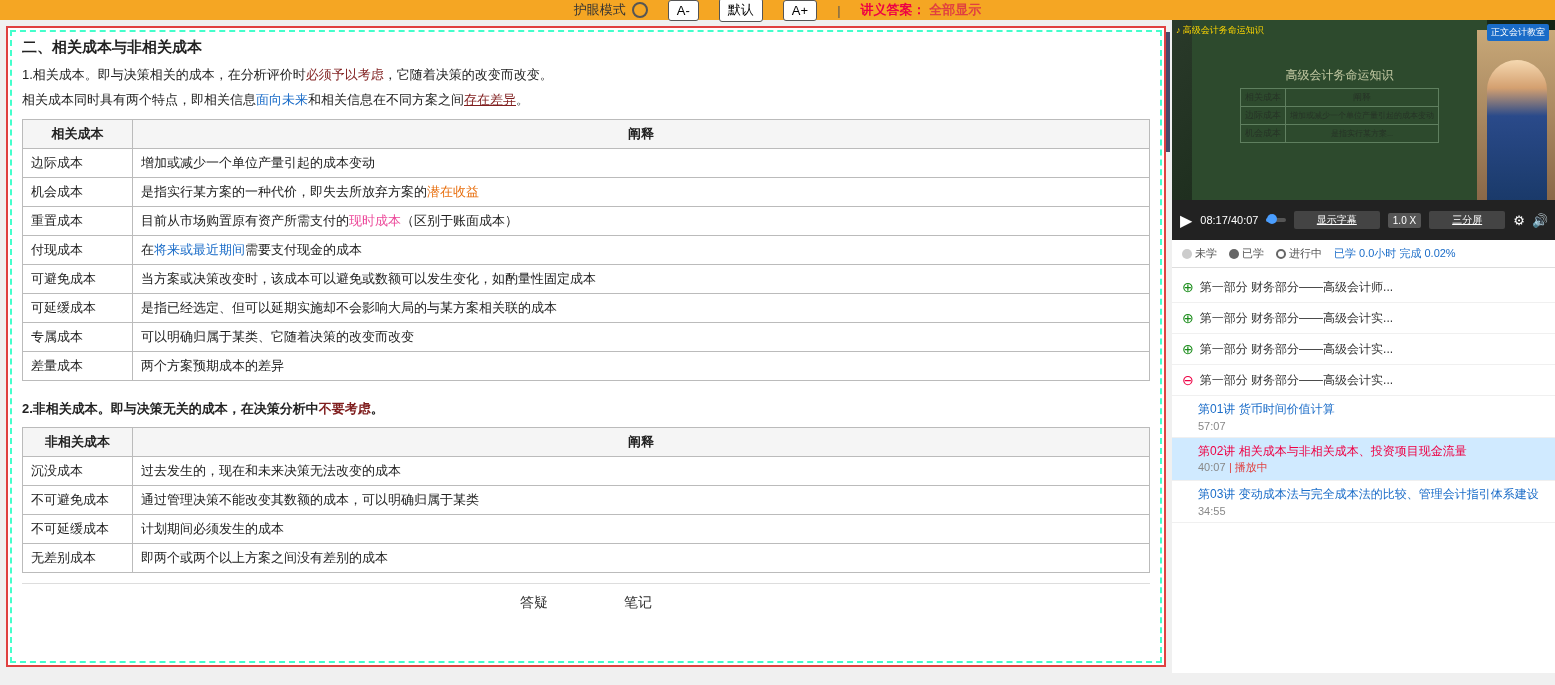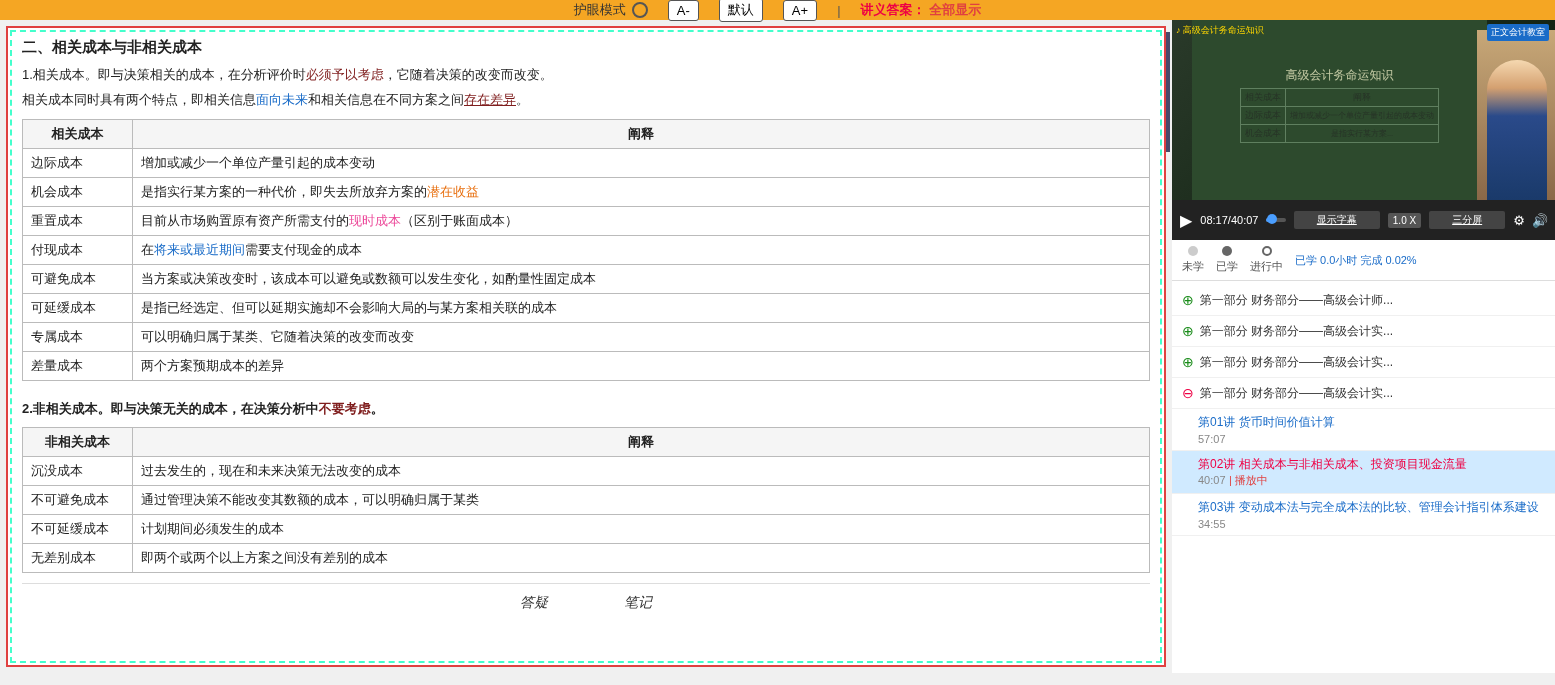--- a/index.html
+++ b/index.html
@@ -78,21 +78,20 @@
     .col-name { width: 110px; }
 
     .bottom-tabs {
       display: flex;
       justify-content: center;
       align-items: center;
       gap: 60px;
       padding: 8px 0 4px;
       border-top: 1px solid #ddd;
       margin-top: 2px;
-      font-style: italic;
     }
     .bottom-tab {
       font-size: 14px; color: #333; cursor: pointer; padding: 2px 8px;
     }
 
     
     #right-panel {
       flex: 0 0 385px;
       display: flex;
       flex-direction: column;
@@ -181,21 +180,21 @@
 
     
     #progress-info {
       padding: 6px 10px;
       font-size: 11px;
       color: #555;
       display: flex; gap: 12px; align-items: center;
       background: white;
       border-bottom: 1px solid #ddd;
     }
-    .status-item { display: flex; align-items: center; gap: 3px; flex-direction: column; }
+    .status-item { display: flex; align-items: center; gap: 3px; }
     .dot { width: 10px; height: 10px; border-radius: 50%; display: inline-block; }
     .dot-gray { background: #ccc; }
     .dot-dark { background: #666; }
     .dot-hollow { width: 10px; height: 10px; border: 2px solid #666; border-radius: 50%; display: inline-block; }
 
     
     #chapter-list {
       flex: 1;
       overflow-y: auto;
       background: white;

